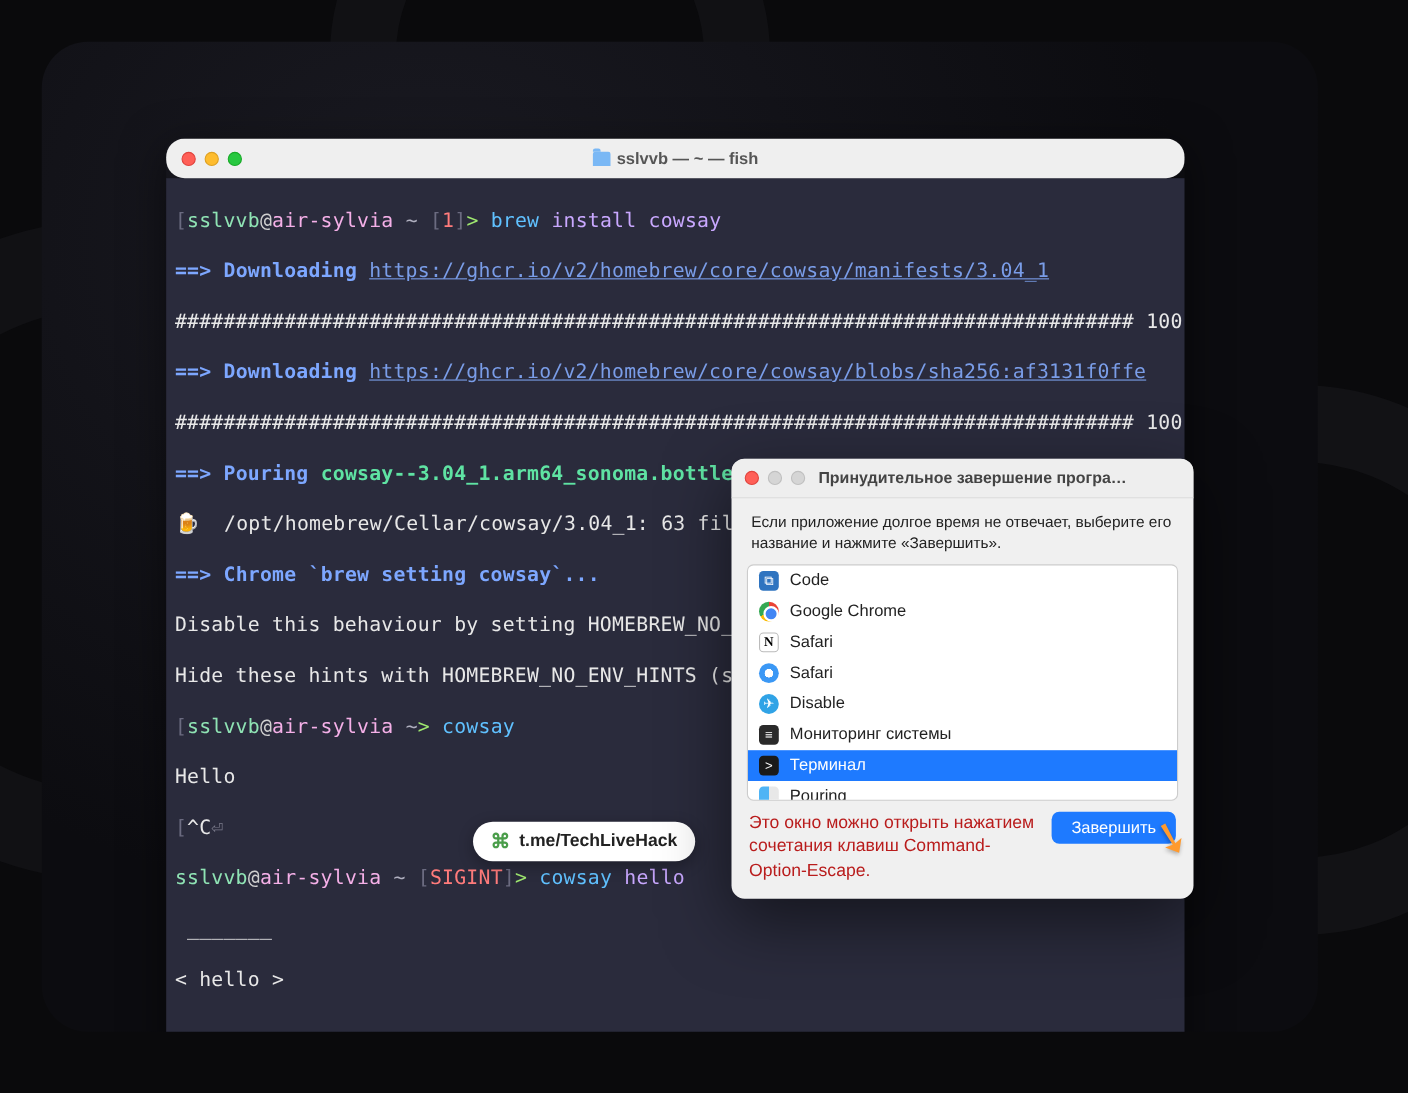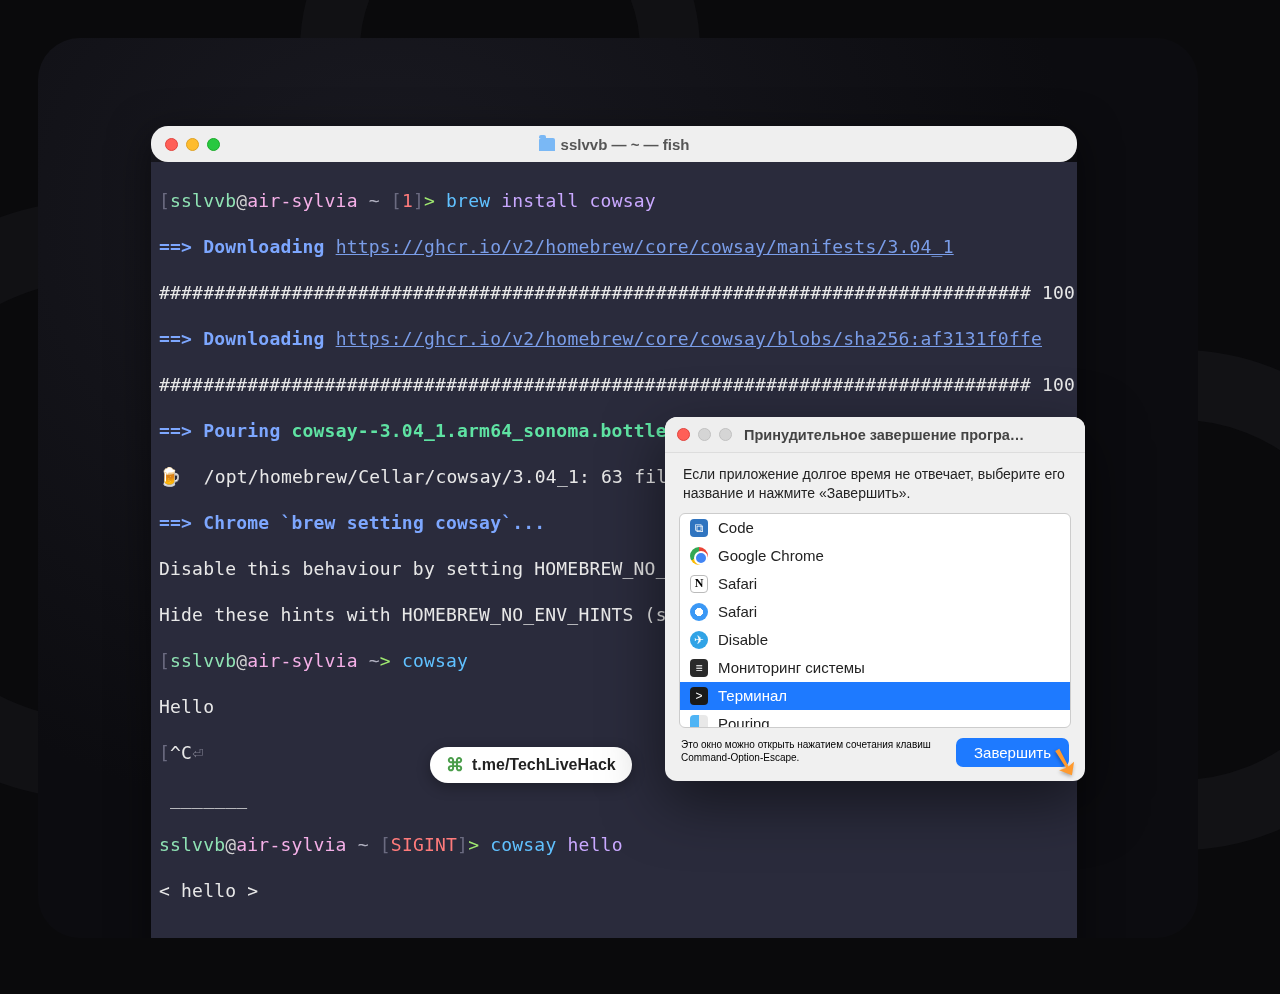--- a/index.html
+++ b/index.html
@@ -122,21 +122,21 @@
   .ic-notion { background:#fff; border:1px solid #bbb; color:#000; font-weight:bold; font-family:serif; }
   .ic-safari { background: radial-gradient(#fff 30%, #3b98f5 32%); border-radius:50%; }
   .ic-telegram { background:#30a3e6; border-radius:50%; }
   .ic-activity { background:#2a2a2a; }
   .ic-terminal { background:#1a1a1a; }
   .ic-finder { background:linear-gradient(90deg,#4fb4f5 50%,#e8e8e8 50%); }
   .dlg-footer {
     padding: 10px 16px 14px 16px;
     display:flex; align-items:flex-start; gap:12px;
   }
-  .dlg-hint { font-size:10px; color:#000000; line-height:1.35; flex:1; }
+  .dlg-hint { font-size:16px; color:#b91c1c; line-height:1.35; flex:1; }
   .btn-primary {
     background:#1e7aff; color:#fff; font-size:15px; font-weight:500;
     border:none; border-radius:7px; padding:6px 18px; cursor:pointer;
     white-space:nowrap;
   }
   .arrow-annotation {
     position:absolute;
     left:1010px; top:700px;
     font-size:40px; color:#ff9a2e;
     transform:rotate(15deg);
@@ -186,22 +186,22 @@
 <div class="line"><span class="c-step">==&gt;</span> <span class="c-step">Downloading</span> <span class="c-url">https://ghcr.io/v2/homebrew/core/cowsay/blobs/sha256:af3131f0ffe</span></div>
 <div class="line c-white">############################################################################### 100.0%</div>
 <div class="line"><span class="c-step">==&gt;</span> <span class="c-step">Pouring</span> <span class="c-green">cowsay--3.04_1.arm64_sonoma.bottle.tar.gz</span></div>
 <div class="line"><span>🍺</span>  <span class="c-white">/opt/homebrew/Cellar/cowsay/3.04_1: 63 files, 82.8KB</span></div>
 <div class="line"><span class="c-step">==&gt;</span> <span class="c-step">Chrome</span> <span class="c-step">`brew setting cowsay`...</span></div>
 <div class="line c-white">Disable this behaviour by setting HOMEBREW_NO_INSTALL_CLEANUP.</div>
 <div class="line c-white">Hide these hints with HOMEBREW_NO_ENV_HINTS (see `man brew`).</div>
 <div class="line"><span class="c-brkt">[</span><span class="c-user">sslvvb</span><span class="c-at">@</span><span class="c-host">air-sylvia</span> <span class="c-tilde">~</span><span class="c-arrow">&gt;</span> <span class="c-cmd">cowsay</span></div>
 <div class="line c-white">Hello</div>
 <div class="line"><span class="c-brkt">[</span><span class="c-white">^C</span><span class="c-gray">⏎</span></div>
+<div class="line"><span class="c-user">sslvvb</span><span class="c-at">@</span><span class="c-host">air-sylvia</span> <span class="c-tilde">~</span> <span class="c-brkt">[</span><span class="c-err">SIGINT</span><span class="c-brkt">]</span><span class="c-arrow">&gt;</span> <span class="c-cmd">cowsay</span> <span class="c-arg">hello</span></div>
 <div class="line c-white"> _______</div>
-<div class="line"><span class="c-user">sslvvb</span><span class="c-at">@</span><span class="c-host">air-sylvia</span> <span class="c-tilde">~</span> <span class="c-brkt">[</span><span class="c-err">SIGINT</span><span class="c-brkt">]</span><span class="c-arrow">&gt;</span> <span class="c-cmd">cowsay</span> <span class="c-arg">hello</span></div>
 <div class="line c-white">&lt; hello &gt;</div>
 
 
 
 
 
 
 
     </div>
   </div>

